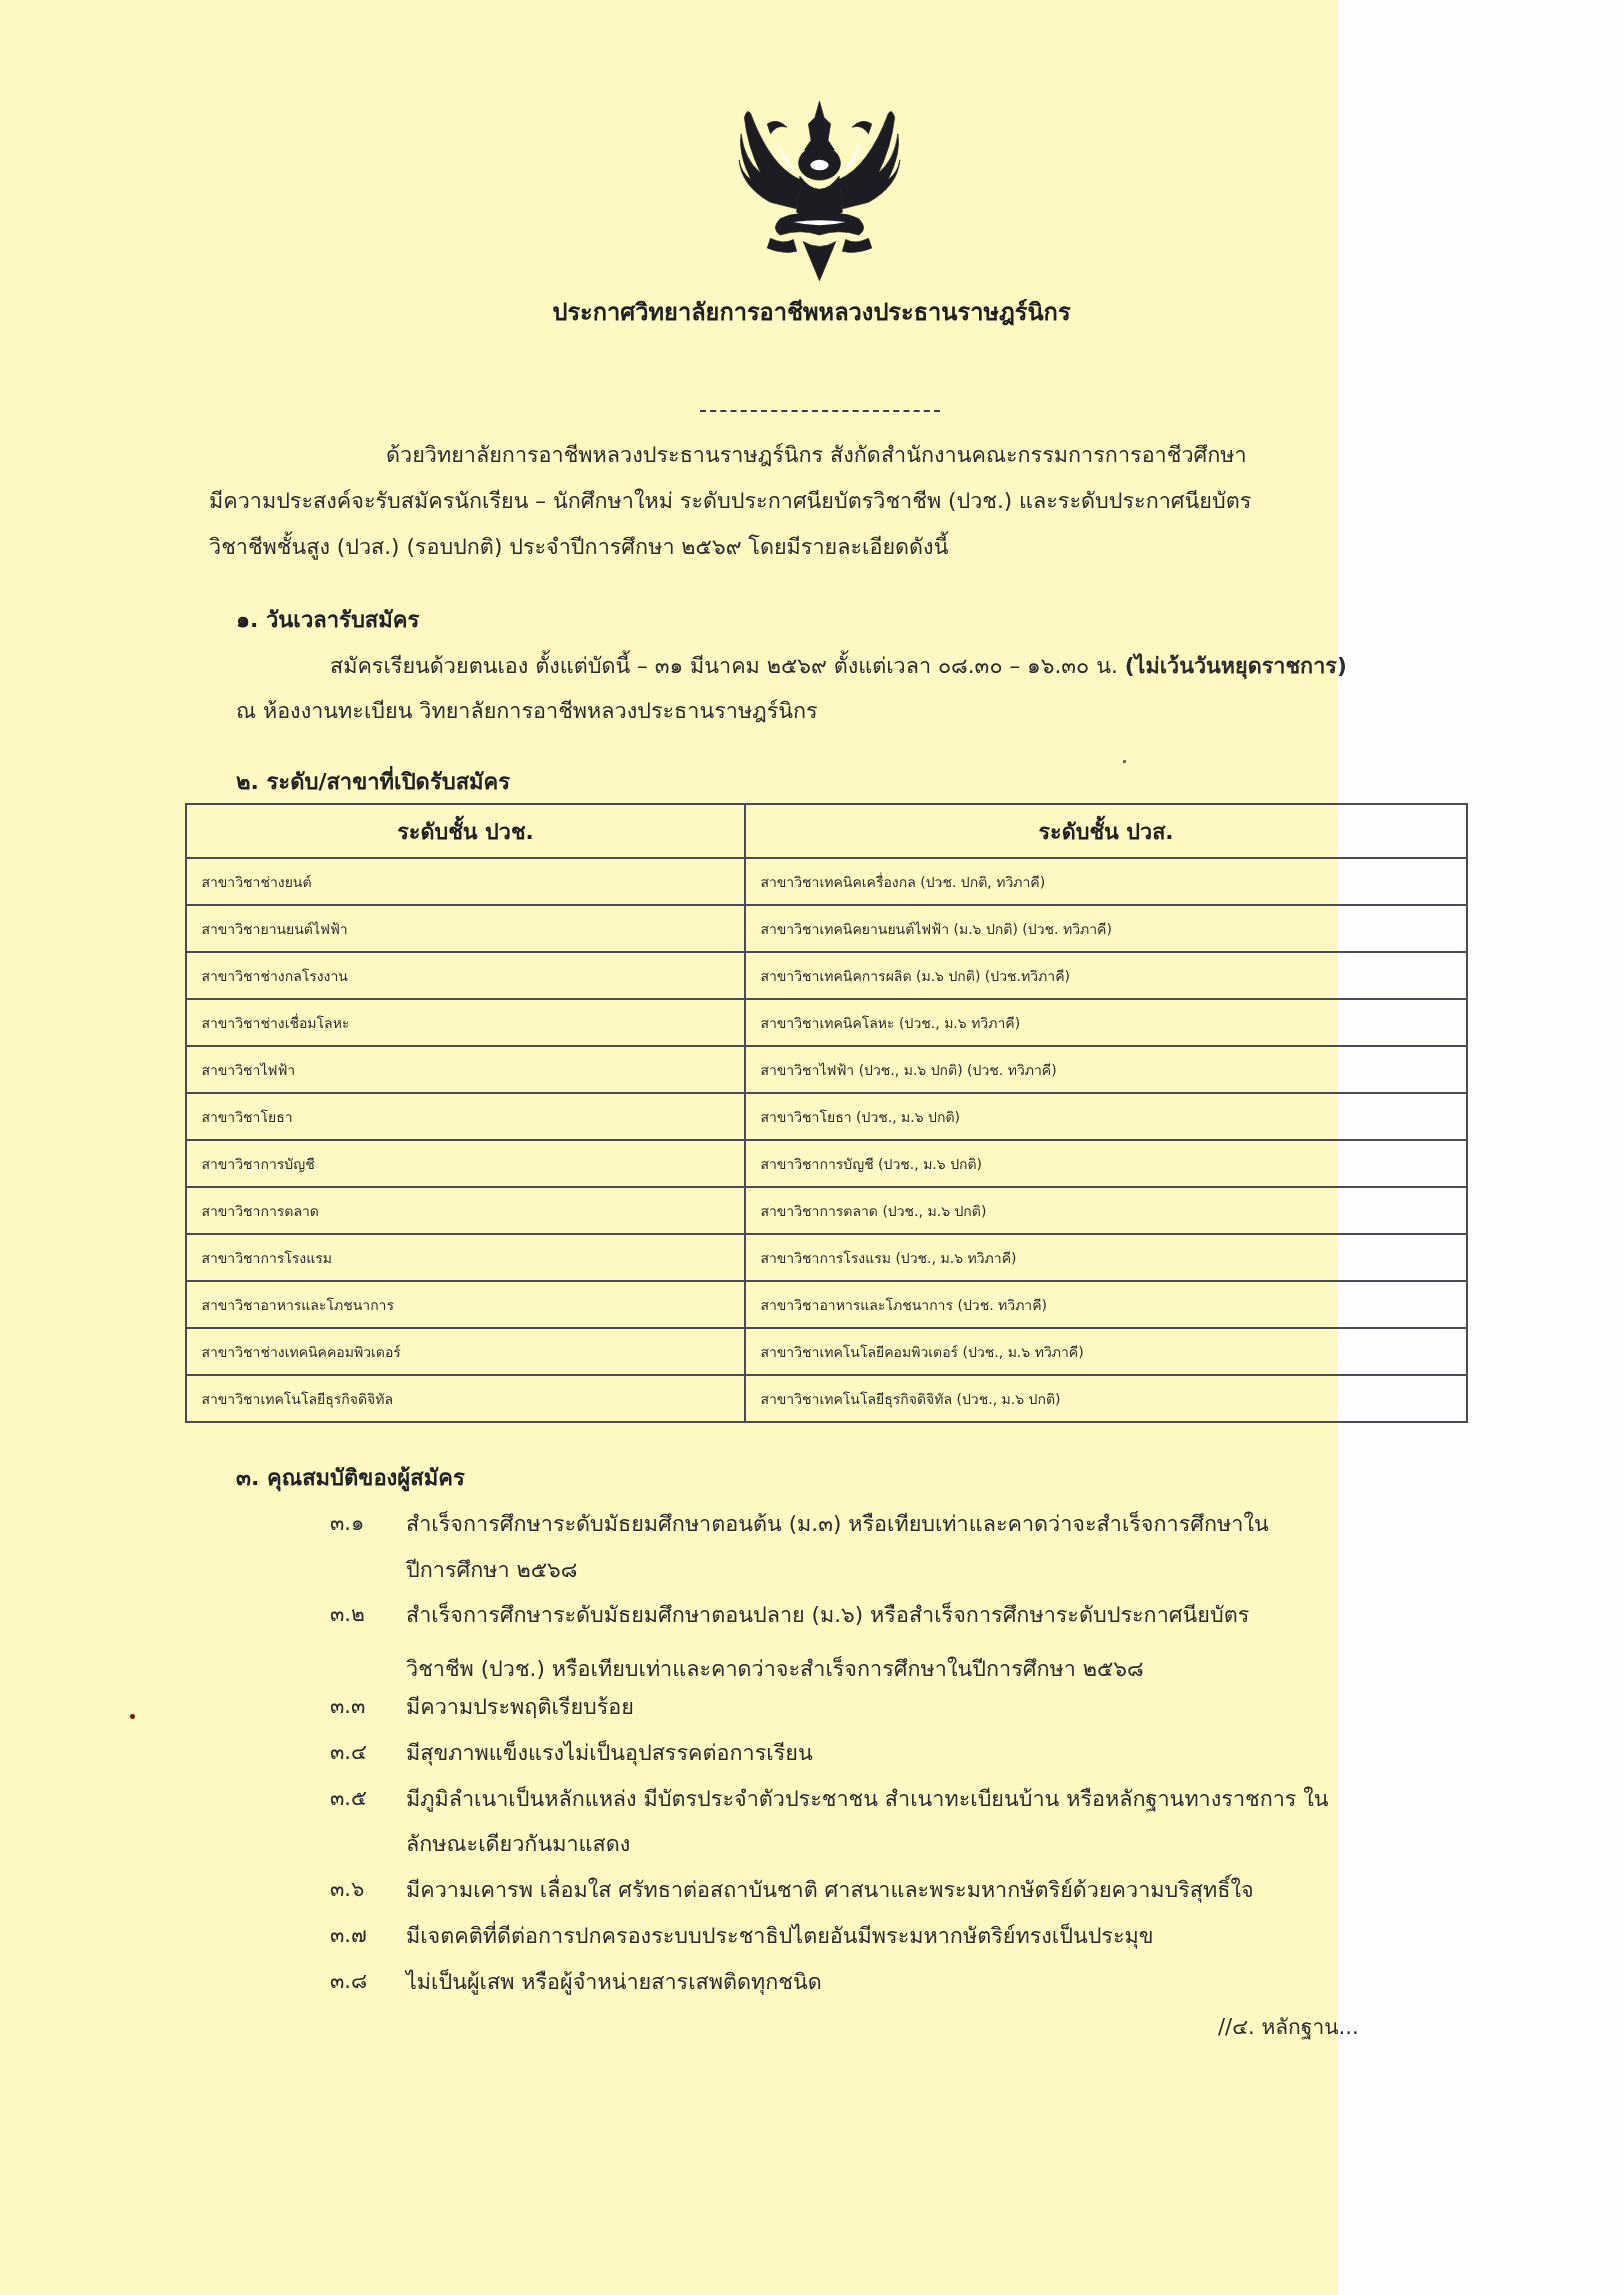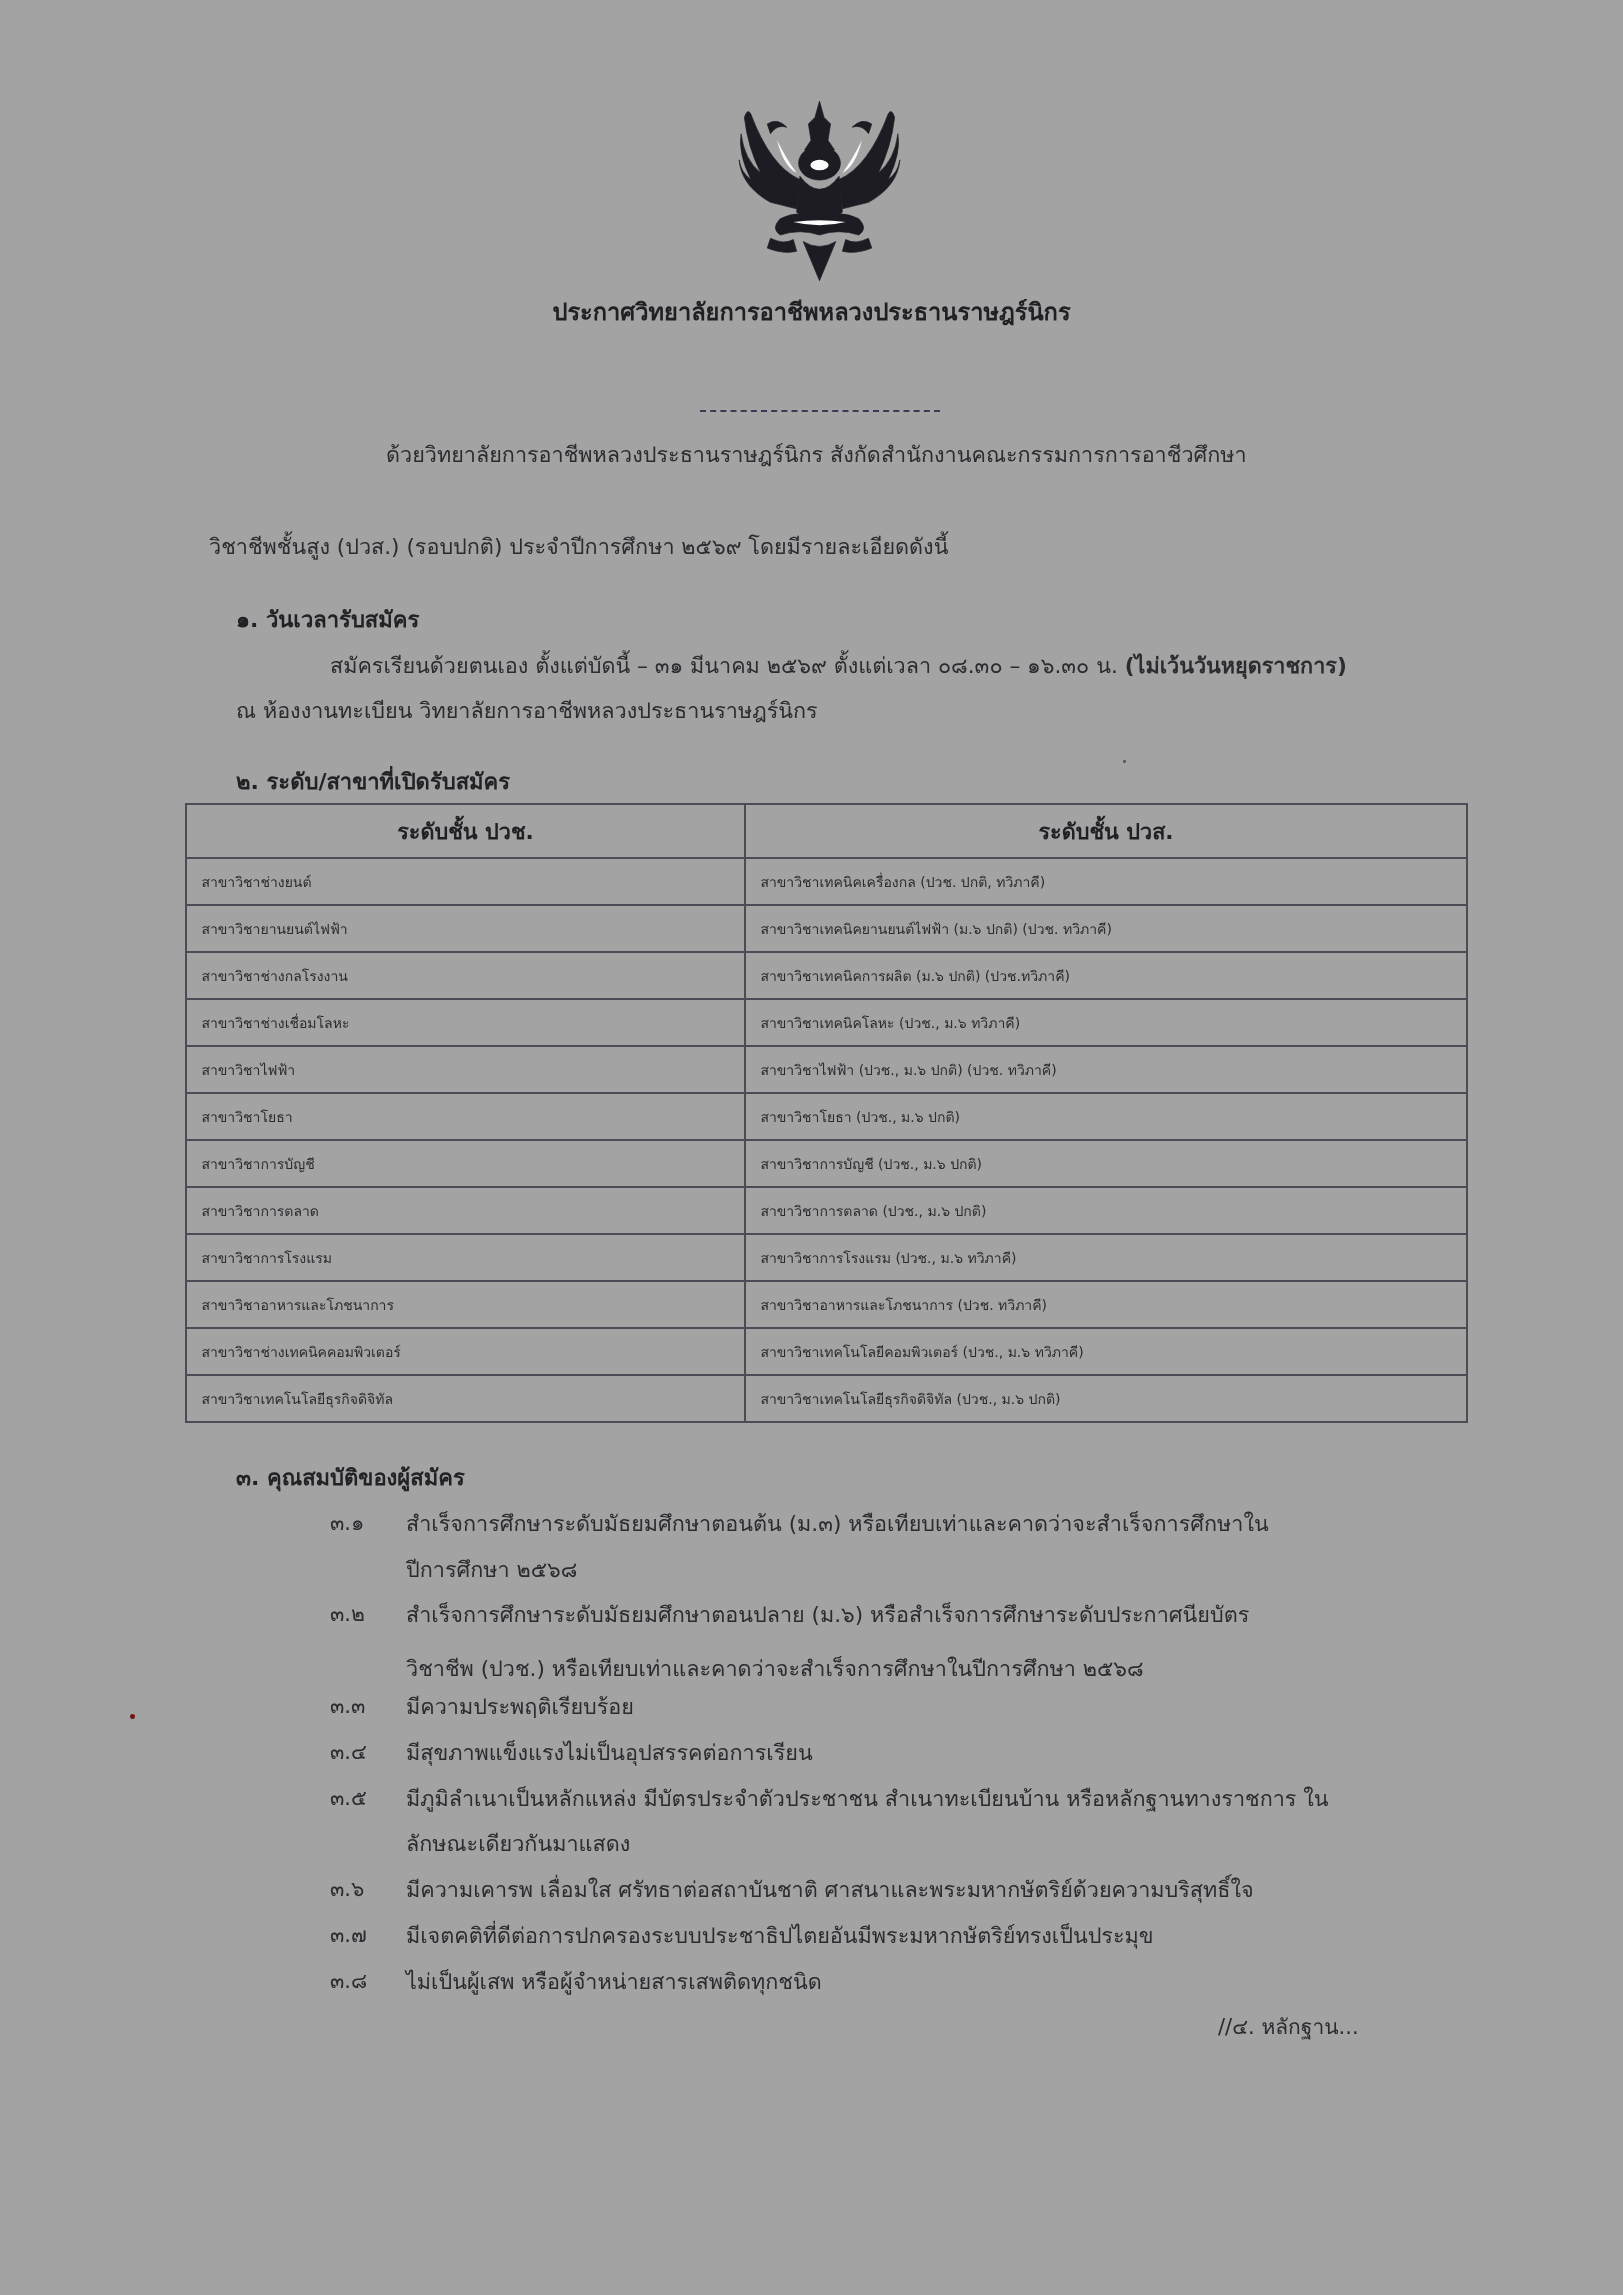--- a/index.html
+++ b/index.html
@@ -11,22 +11,22 @@
     width: 1623px;
     height: 2295px;
     position: relative;
     overflow: hidden;
     font-family: "DejaVu Sans", "Liberation Sans", sans-serif;
     color: #2a2a2e;
   }
   .page {
     position: absolute;
     left: 0; top: 0;
-    width: 1623px; height: 2295px;
-    background: #a3a3a3;
+    width: 1338px; height: 2295px;
+    background: #fef9c3;
   }
   .abs { position: absolute; white-space: nowrap; }
   .garuda {
     position: absolute;
     left: 731px; top: 88px;
     width: 177px; height: 196px;
   }
   .title {
     left: 0; width: 1623px; text-align: center;
     font-size: 23.6px; font-weight: bold; color: #1f1f24;
@@ -133,20 +133,21 @@
         <path d="M200 80 Q185 110 170 130 Q190 120 200 80 Z"></path>
         <path d="M95 205 Q135 215 175 205 Q135 200 95 205 Z"></path>
       </g>
     </svg>
   </div>
 
   <div class="abs title" style="top:293px;">ประกาศวิทยาลัยการอาชีพหลวงประธานราษฎร์นิกร</div>
   <div class="separator"></div>
 
   <div class="abs body-text" style="left:386px; top:437px;">ด้วยวิทยาลัยการอาชีพหลวงประธานราษฎร์นิกร สังกัดสำนักงานคณะกรรมการการอาชีวศึกษา</div>
+  <div class="abs body-text" style="left:209px; top:483px;">มีความประสงค์จะรับสมัครนักเรียน – นักศึกษาใหม่ ระดับประกาศนียบัตรวิชาชีพ (ปวช.) และระดับประกาศนียบัตร</div>
   <div class="abs body-text" style="left:209px; top:529px;">วิชาชีพชั้นสูง (ปวส.) (รอบปกติ) ประจำปีการศึกษา ๒๕๖๙ โดยมีรายละเอียดดังนี้</div>
 
   <div class="abs heading" style="left:236px; top:602px;">๑. วันเวลารับสมัคร</div>
   <div class="abs body-text" style="left:330px; top:648px;">
     <span>สมัครเรียนด้วยตนเอง ตั้งแต่บัดนี้ – ๓๑ มีนาคม ๒๕๖๙ ตั้งแต่เวลา ๐๘.๓๐ – ๑๖.๓๐ น. </span><span class="bold-inline">(ไม่เว้นวันหยุดราชการ)</span>
   </div>
   <div class="abs body-text" style="left:236px; top:693px;">ณ ห้องงานทะเบียน  วิทยาลัยการอาชีพหลวงประธานราษฎร์นิกร</div>
 
   <div class="abs heading" style="left:236px; top:764px;">๒. ระดับ/สาขาที่เปิดรับสมัคร</div>
 

